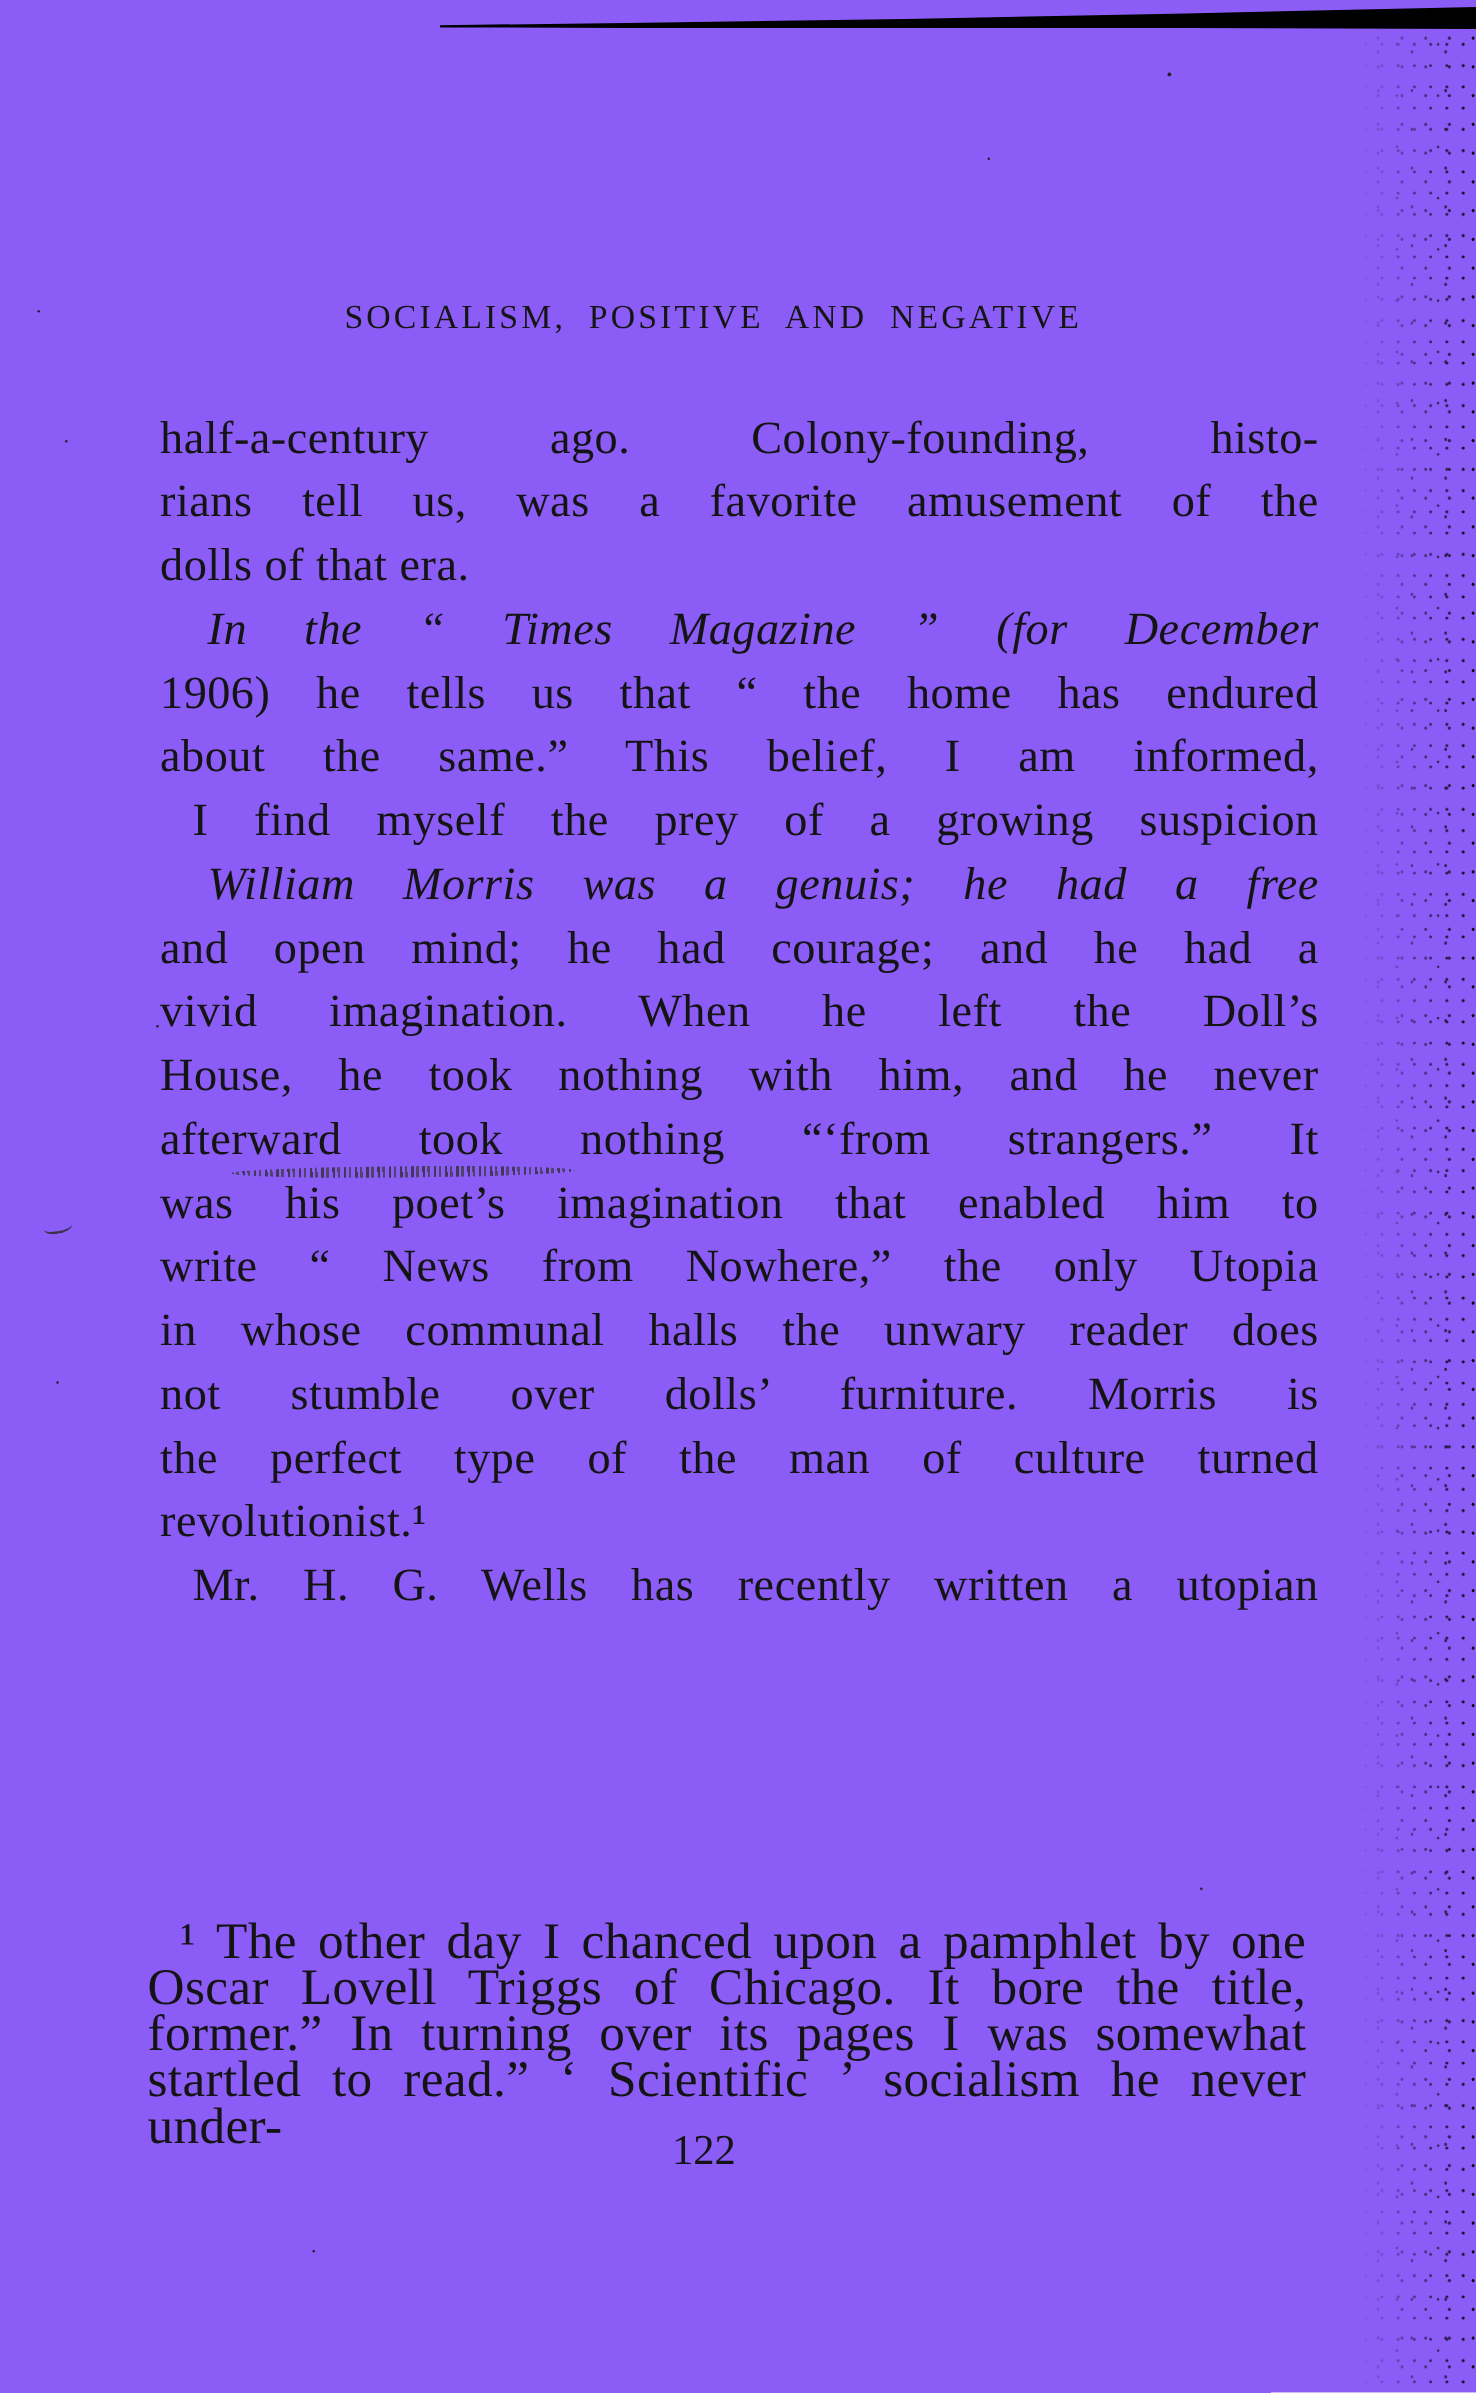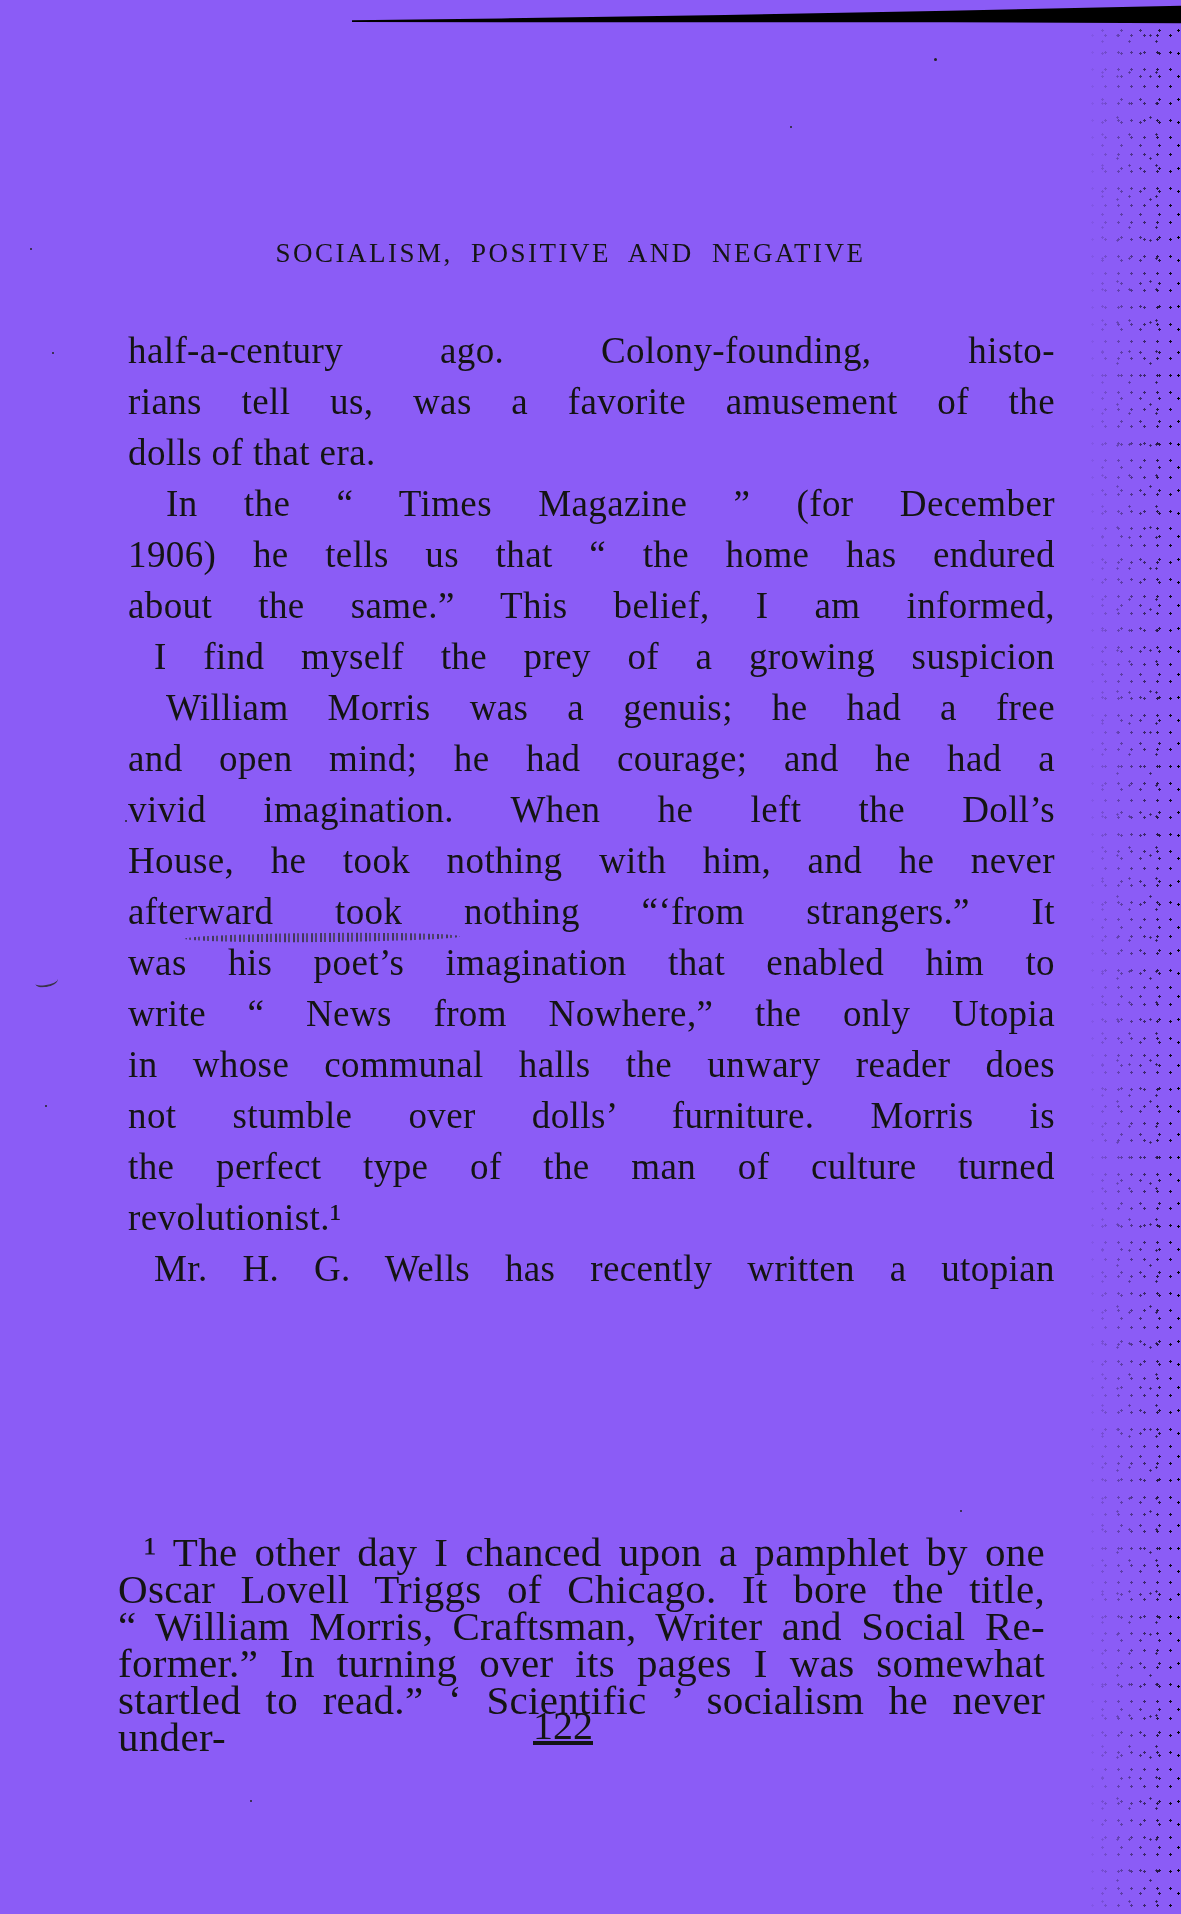--- a/index.html
+++ b/index.html
@@ -40,33 +40,33 @@
   .body-block{
     position:absolute;left:128px;top:325px;width:927px;
   }
   .bline{
     font-size:37px;line-height:51px;height:51px;
     letter-spacing:0.4px;
     white-space:normal;
     color:#141414;
   }
   .j{text-align:justify;text-align-last:justify;text-justify:inter-word;}
-  .ind{text-indent:38px;}
+  .ind{text-indent:38px;font-style:italic;}
   .ind2{text-indent:26px;}
   .footnote-block{
     position:absolute;left:118px;top:1534px;width:927px;
   }
   .fline{
     font-size:41px;line-height:37px;height:37px;
     letter-spacing:0.3px;
     color:#141414;
   }
   .page-number{
     position:absolute;left:118px;top:1702px;width:890px;
-    text-align:center;font-size:40px;color:#141414;text-decoration:underline;
+    text-align:center;font-size:34px;color:#141414;
   }
   
   .smudge{
     position:absolute;left:185px;top:933px;width:275px;height:9px;
     background:repeating-linear-gradient(90deg,#2a2a2a 0 2px,transparent 2px 4px,#3b3b3b 4px 6px,transparent 6px 9px);
     border-radius:50%;
     opacity:.75;
     transform:rotate(-0.5deg);
   }
   
@@ -110,21 +110,20 @@
     <div class="bline">revolutionist.¹</div>
     <div class="bline j ind2">Mr. H. G. Wells has recently written a utopian</div>
   </div>
 
   <div class="smudge"></div>
   <div class="margin-tick"></div>
 
   <div class="footnote-block">
     <div class="fline j ind2">¹ The other day I chanced upon a pamphlet by one</div>
     <div class="fline j">Oscar Lovell Triggs of Chicago.  It bore the title,</div>
-    <div class="fline j">“ William Morris, Craftsman, Writer and Social Re-</div>
     <div class="fline j">former.”  In turning over its pages I was somewhat</div>
     <div class="fline j">startled to read.” ‘ Scientific ’ socialism he never under-</div>
   </div>
 
   <div class="page-number">122</div>
 
   <div class="speck" style="left:934px;top:58px;width:3px;height:3px;"></div>
   <div class="speck" style="left:790px;top:126px;width:2px;height:2px;"></div>
   <div class="speck" style="left:52px;top:352px;width:2px;height:2px;"></div>
   <div class="speck" style="left:30px;top:248px;width:2px;height:2px;"></div>

